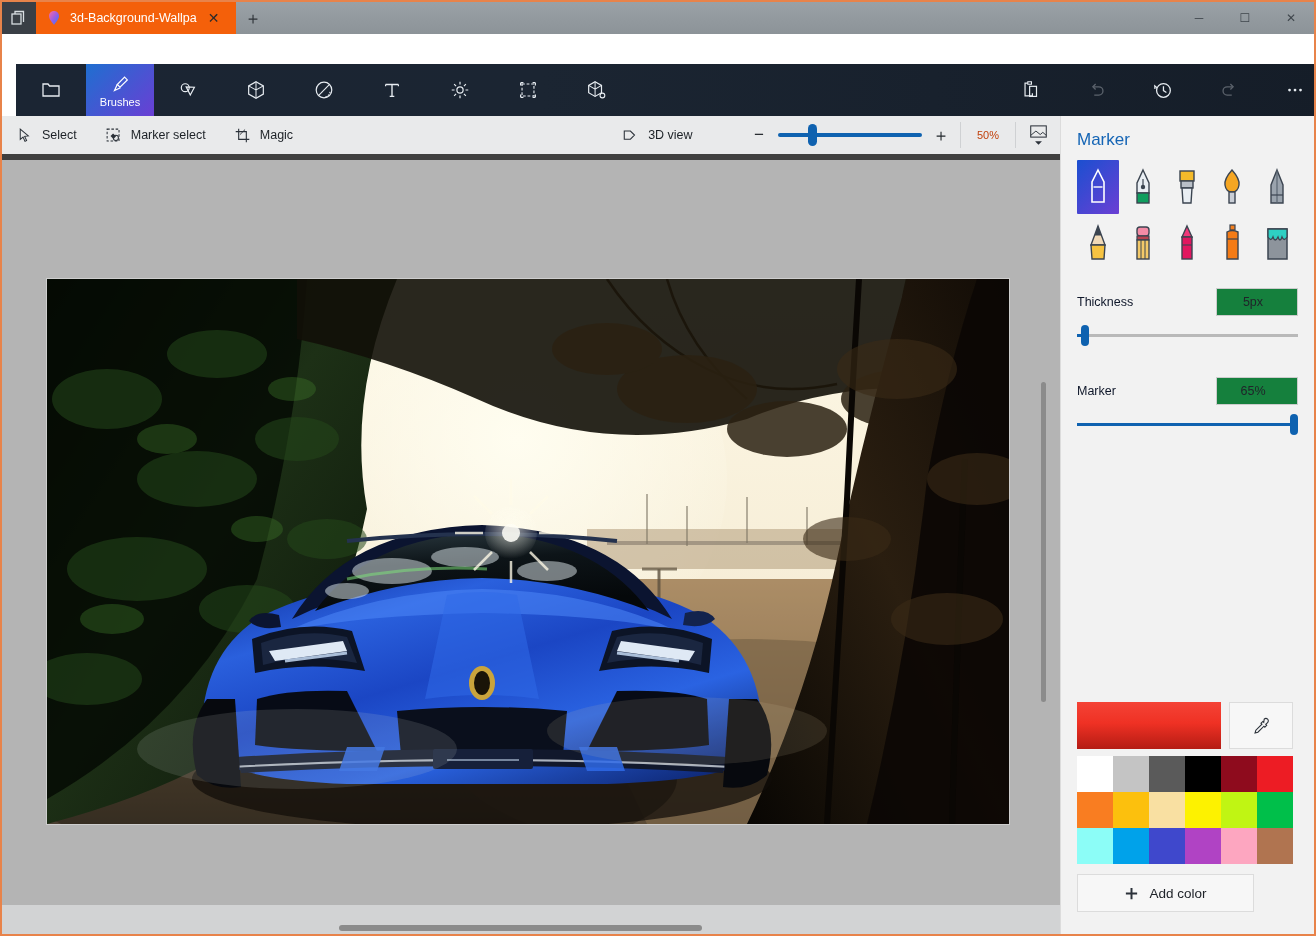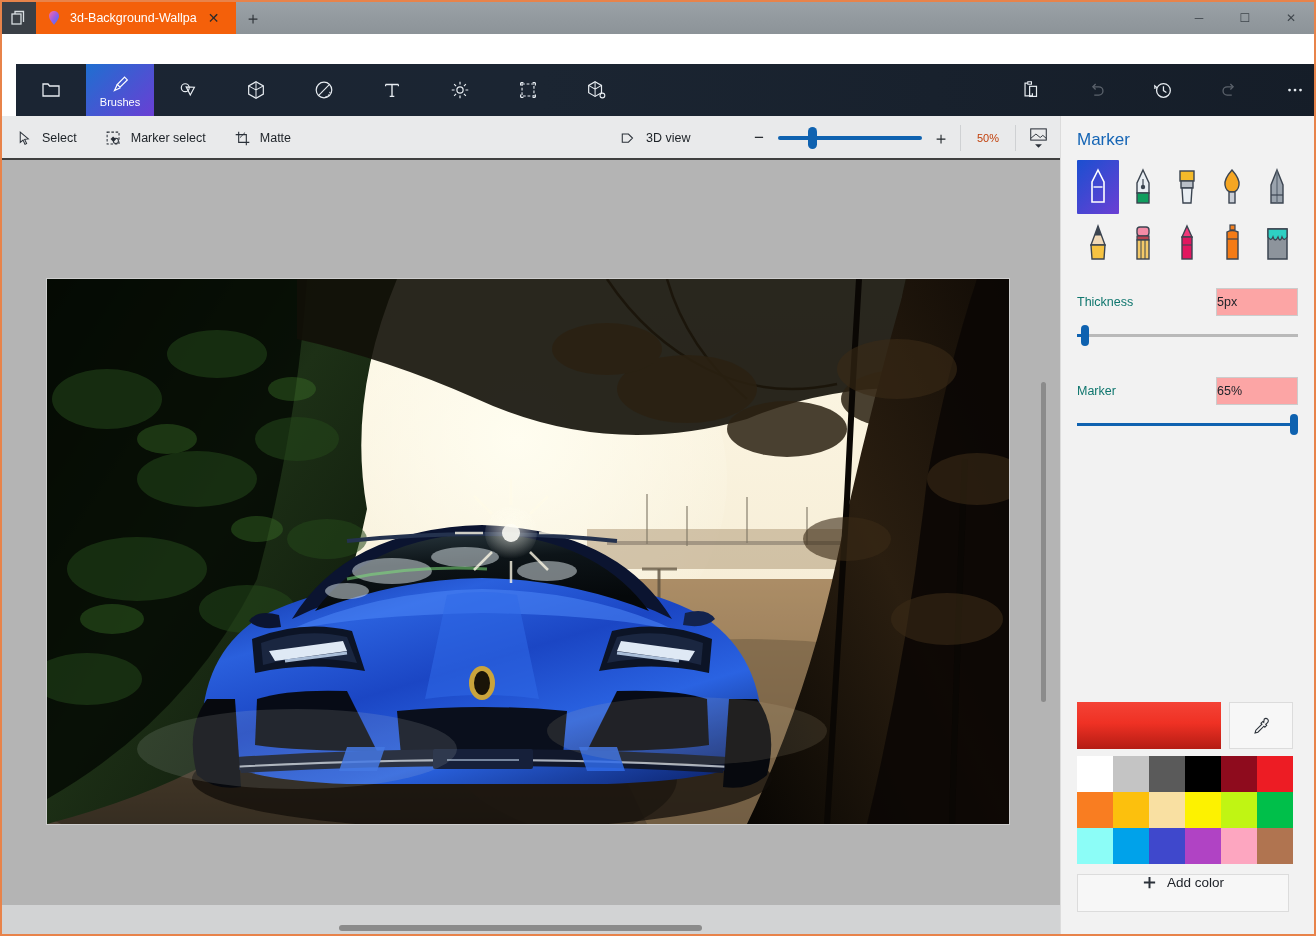--- a/index.html
+++ b/index.html
@@ -46,22 +46,22 @@
              justify-content:center; color:#e7ecf1; gap:1px; }
   .rb-item.selected { background:linear-gradient(135deg,#1f6fd0,#6a3fd4);
                       width:68px; }
   .rb-item .lbl { font-size:11px; color:#ffffff; }
   .rb-right { margin-left:auto; display:flex; align-items:stretch; }
   .rb-rbtn { width:66px; display:flex; align-items:center; justify-content:center; }
   .dim { opacity:.33; }
 
   
   .toolbar2 { position:absolute; left:0; top:114px; width:1058px; height:44px;
-              background:#e9eaeb; border-bottom:2px solid #404040;
-              display:flex; align-items:flex-start; color:#20242a; font-size:12.5px; }
+              background:#e9eaeb; border-bottom:6px solid #404040;
+              display:flex; align-items:center; color:#20242a; font-size:12.5px; }
   .t2btn { display:flex; align-items:center; gap:9px; padding:0 14px; height:44px; }
   .t2btn .t2lbl { font-size:12.5px; color:#1c2126; }
   .zoomgroup { margin-left:auto; display:flex; align-items:center; height:44px; }
   .zg-sep { width:1px; height:26px; background:#cfd1d3; }
   .zoom-minus,.zoom-plus { width:38px; height:44px; display:flex;
               align-items:center; justify-content:center; color:#1c2126; font-size:17px; }
   .zoom-track { position:relative; width:144px; height:4px; background:#0f62b0; border-radius:2px; }
   .zoom-thumb { position:absolute; width:9px; height:22px; background:#0f62b0;
                 border-radius:5px; top:-9px; left:30px; }
   .zoom-pct { width:54px; text-align:center; font-size:11px; color:#c2410c; }
@@ -86,23 +86,23 @@
            background:#f2f2f2; border-left:1px solid #dcdcdc; padding:0 16px; }
   .panel-title { font-size:17px; color:#1565b5; margin:14px 0 10px 0; }
   .brush-grid { display:grid; grid-template-columns:repeat(5,1fr);
                 gap:2px 3px; margin-bottom:18px; }
   .brush-cell { height:54px; display:flex; align-items:center; justify-content:center;
                 border-radius:1px; }
   .brush-cell.selected { background:linear-gradient(135deg,#1b4fd0,#6b3fd4); }
 
   .row-label { display:flex; align-items:center; justify-content:space-between;
                margin-top:14px; }
-  .row-label .cap { font-size:12.5px; color:#0f766e; }
-  .numbox { width:82px; height:28px; background:#fca5a5; border:1px solid #ccc;
-            display:flex; align-items:center; justify-content:flex-start;
+  .row-label .cap { font-size:12.5px; color:#0f172a; }
+  .numbox { width:82px; height:28px; background:#15803d; border:1px solid #ccc;
+            display:flex; align-items:center; justify-content:center;
             padding-right:8px; font-size:12.5px; color:#20242a; }
   .slider { position:relative; width:100%; height:3px; margin-top:18px; }
   .s-fill { position:absolute; left:0; top:0; height:3px; background:#0f62b0; }
   .s-rest { position:absolute; top:0; height:3px; background:#b9b9b9; right:0; }
   .s-thumb { position:absolute; width:8px; height:21px; background:#0f62b0;
              border-radius:4px; top:-9px; }
 
   .matte { position:absolute; left:16px; top:531px; width:216px; height:38px;
            background:#f7f7f7; border:1px solid #d8d8d8; display:flex;
            align-items:center; justify-content:center; font-size:13.5px; color:#20242a; }
@@ -111,23 +111,23 @@
   .colorrow { position:absolute; left:16px; top:586px; display:flex; gap:8px; }
   .curcolor { width:144px; height:47px;
               background:linear-gradient(180deg,#f44336 0%,#ef3124 45%,#b41c14 100%); }
   .eyedrop { width:64px; height:47px; background:#f7f7f7; border:1px solid #dcdcdc;
              display:flex; align-items:center; justify-content:center; }
 
   .swatches { position:absolute; left:16px; top:640px; width:216px;
               display:grid; grid-template-columns:repeat(6,1fr); grid-auto-rows:36px; }
   .sw { width:100%; height:36px; }
 
-  .addcolor { position:absolute; left:16px; top:758px; width:212px; height:38px;
+  .addcolor { position:absolute; left:16px; top:758px; width:177px; height:38px;
               background:#f7f7f7; border:1px solid #dcdcdc; display:flex;
-              justify-content:center; gap:10px;
+              align-items:center; justify-content:center; gap:10px;
               font-size:13.5px; color:#20242a; }
 
   svg { display:block; }
 </style>
 </head>
 <body>
 
 <div id="app">
 
   <div class="tabstrip">
@@ -291,21 +291,21 @@
       </svg>
       <span class="t2lbl">Marker select</span>
     </div>
 
     <div class="t2btn">
       <svg width="17" height="17" viewBox="0 0 20 20">
         <path d="M5.5 2v12.5H18" fill="none" stroke="#2b3139" stroke-width="1.3"></path>
         <path d="M2 5.5h12.5V18" fill="none" stroke="#2b3139" stroke-width="1.3"></path>
         <path d="M13 3L7 9" fill="none" stroke="#2b3139" stroke-width="1.1"></path>
       </svg>
-      <span class="t2lbl">Matte</span>
+      <span class="t2lbl">Magic</span>
     </div>
 
     <div class="t2btn" style="margin-left:300px">
       <svg width="18" height="17" viewBox="0 0 22 20">
         <path d="M4 4.5h7.5l5 5-5 5H4z" fill="none" stroke="#2b3139" stroke-width="1.3"></path>
       </svg>
       <span class="t2lbl">3D view</span>
     </div>
 
     <div class="zoomgroup">

